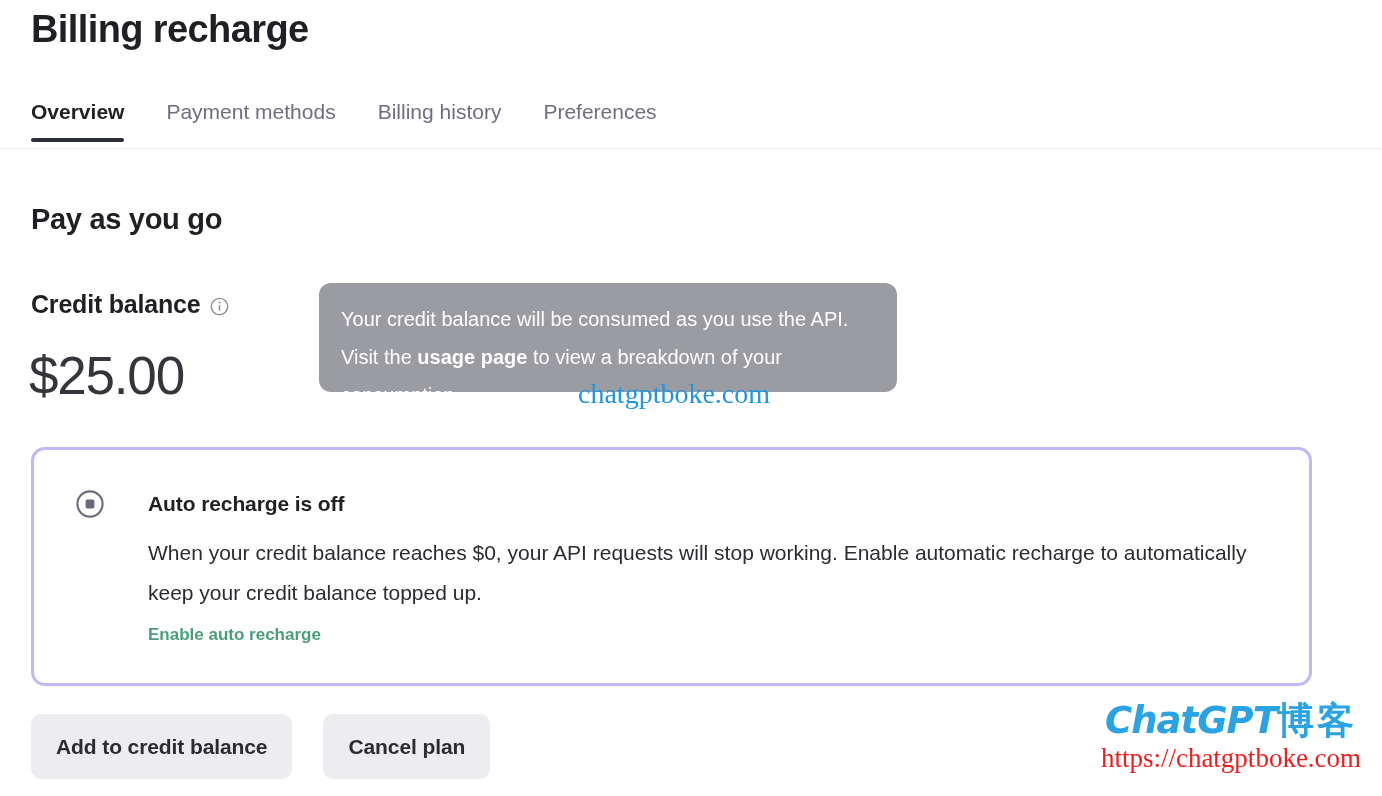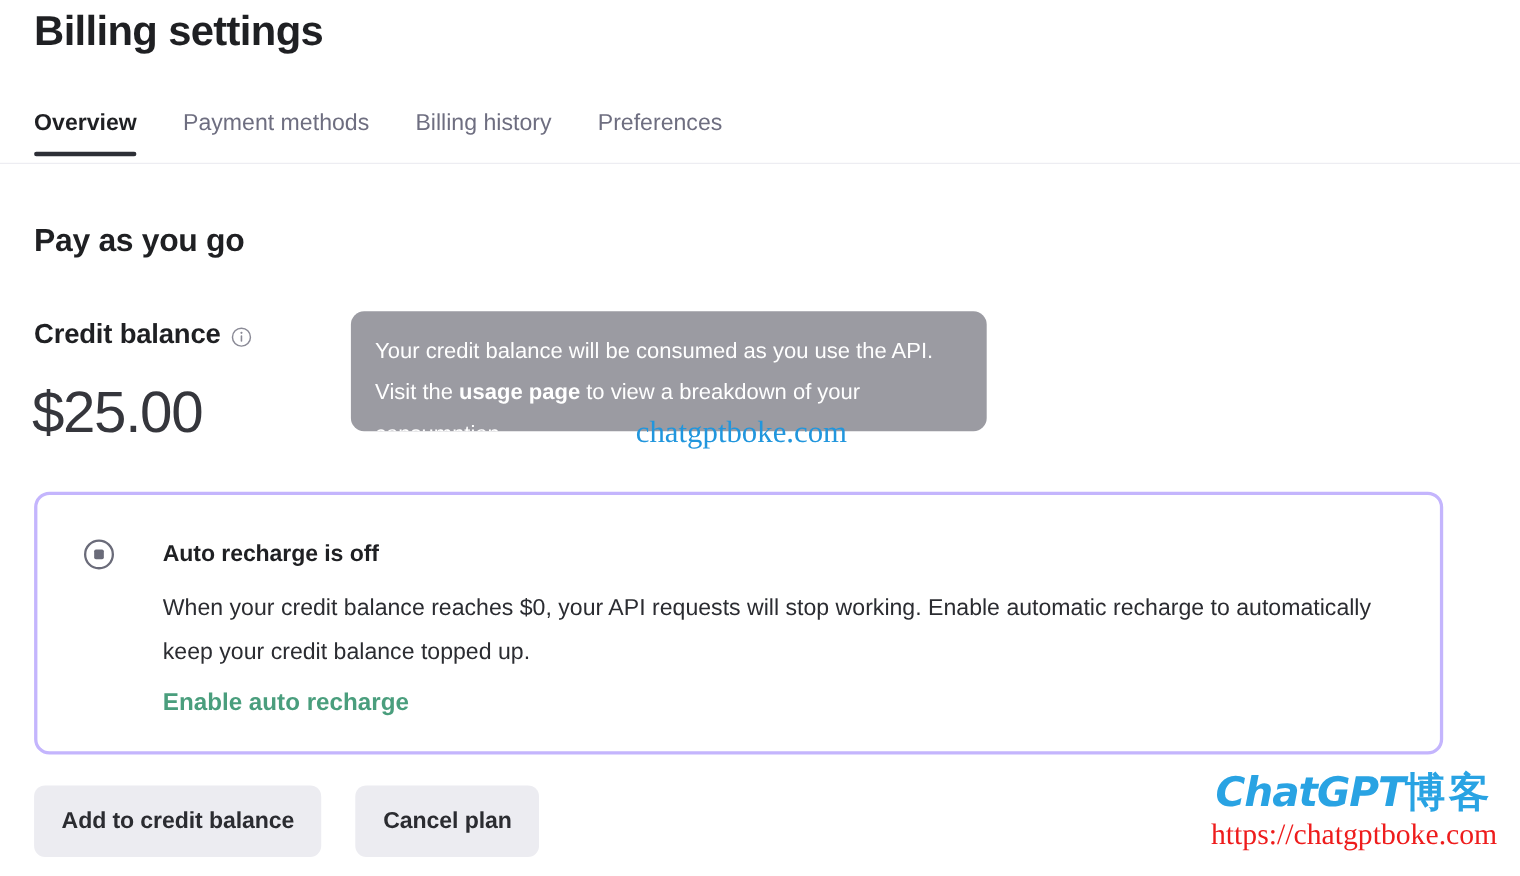--- a/index.html
+++ b/index.html
@@ -154,21 +154,21 @@
   .card-desc {
     margin-top: 19px;
     font-size: 21px;
     line-height: 40px;
     color: #2b2c31;
     max-width: 1130px;
   }
   .card-link {
     display: inline-block;
     margin-top: 12px;
-    font-size: 22px;
+    font-size: 17px;
     font-weight: 700;
     color: #4a9e7d;
     text-decoration: none;
     cursor: pointer;
   }
 
   
   .btn-row {
     position: absolute;
     left: 31px; top: 714px;
@@ -225,21 +225,21 @@
     color: #ee1c1c;
     line-height: 1;
     white-space: nowrap;
   }
 </style>
 </head>
 <body>
 
 <div class="page">
 
-  <div class="page-title">Billing settings</div>
+  <div class="page-title">Billing recharge</div>
 
   <div class="tabs">
     <div class="tab active">
       <span>Overview</span>
     </div>
     <div class="tab">
       <span>Payment methods</span>
     </div>
     <div class="tab">
       <span>Billing history</span>

